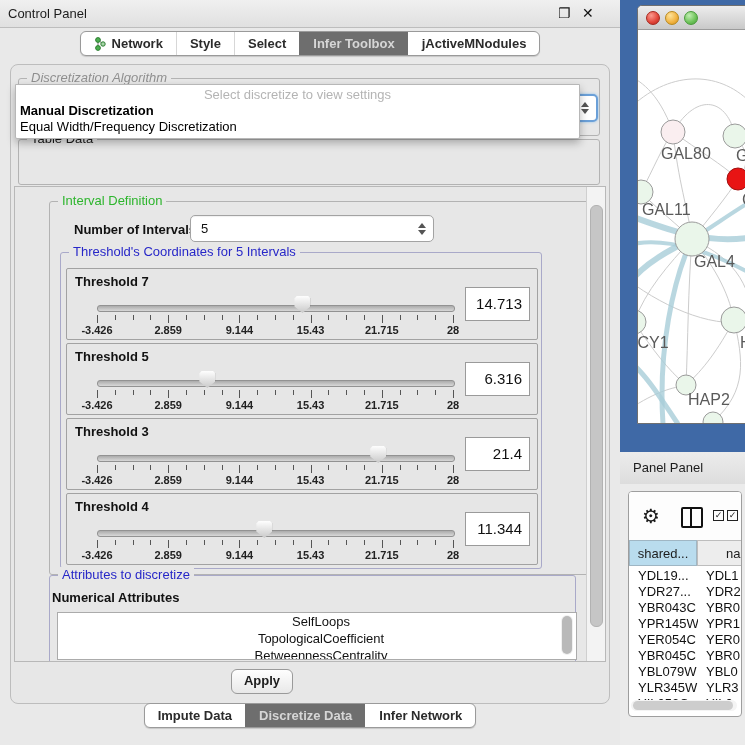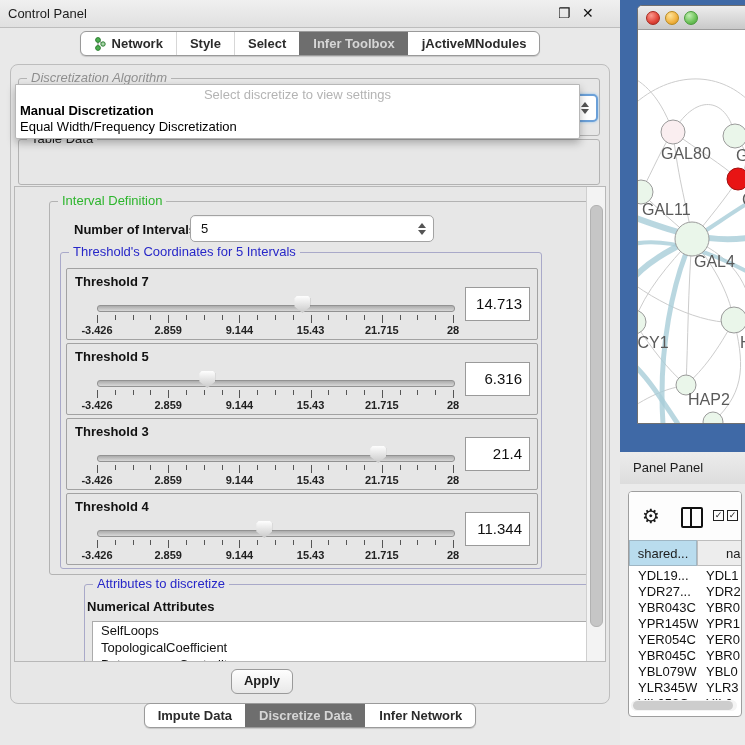--- a/index.html
+++ b/index.html
@@ -63,21 +63,21 @@
     background:linear-gradient(#fefefe,#c9c9c9);
     clip-path:polygon(50% 100%,0 62%,0 14%,14% 0,86% 0,100% 14%,100% 62%);
     filter:drop-shadow(0 0 1px #777);}
   .th-tick{position:absolute;top:46px;width:1px;background:#555;}
   .th-ticklabel{position:absolute;top:55px;width:54px;margin-left:-27px;text-align:center;
     font-size:11px;font-weight:bold;color:#222;}
   .th-value{position:absolute;right:7px;top:18px;width:56px;height:32px;background:#fff;
     border:1px solid #9a9a9a;font-size:15px;color:#111;text-align:right;line-height:32px;padding-right:7px;}
   
   #attr-list{position:absolute;left:7px;top:36px;width:518px;height:46px;background:#fff;border:1px solid #ababab;overflow:hidden;}
-  .attr-item{font-size:13px;color:#111;padding:1px 0 1px 8px;white-space:nowrap;}
+  .attr-item{font-size:13px;color:#111;padding:1px 0 1px 8px;white-space:nowrap;text-align:center;}
   #attr-scroll{position:absolute;right:3px;top:2px;width:12px;height:40px;background:#f0f0f0;border-radius:6px;}
   #attr-scroll .thumb{position:absolute;left:1px;top:1px;width:10px;height:38px;background:#b9b9b9;border-radius:5px;}
   
   #apply-btn{position:absolute;left:231px;top:669px;width:60px;height:23px;background:linear-gradient(#fefefe,#e8e8e8);
     border:1px solid #9a9a9a;border-radius:6px;font-size:13px;font-weight:bold;color:#1c1c1c;text-align:center;line-height:22px;}
   
   #desktop{position:absolute;left:620px;top:0;width:125px;height:452px;background:#3f69a6;}
   #net-window{position:absolute;left:637px;top:5px;width:112px;height:417px;border:1px solid #6f6f6f;border-radius:5px 5px 0 0;overflow:hidden;background:#fff;}
   #net-titlebar{position:absolute;left:0;top:0;width:100%;height:23px;background:linear-gradient(#ededed,#c9c9c9);border-bottom:1px solid #9b9b9b;}
   .light{position:absolute;top:5px;width:12px;height:12px;border-radius:50%;}
@@ -313,21 +313,21 @@
               <div class="th-ticklabel" style="left: 243.6px;">15.43</div>
               <div class="th-ticklabel" style="left: 314.8px;">21.715</div>
               <div class="th-ticklabel" style="left: 386px;">28</div>
               <div class="th-thumb" style="left: 189.318px;"></div>
               <div class="th-value">11.344</div>
             </div>
           </div>
       </div>
     </div>
 
-    <div class="fieldset" style="left:34px;top:397px;width:525px;height:95px;border-color:#a9a9c9;margin-left:35px;">
+    <div class="fieldset" style="left:34px;top:388px;width:525px;height:95px;border-color:#a9a9c9;">
       <span class="legend blue">Attributes to discretize</span>
       <span class="bold-label" style="left:2px;top:14px;">Numerical Attributes</span>
       <div id="attr-list">
         <div class="attr-item">SelfLoops</div>
           <div class="attr-item">TopologicalCoefficient</div>
           <div class="attr-item">BetweennessCentrality</div>
           <div id="attr-scroll">
             <div class="thumb"></div>
           </div>
       </div>

